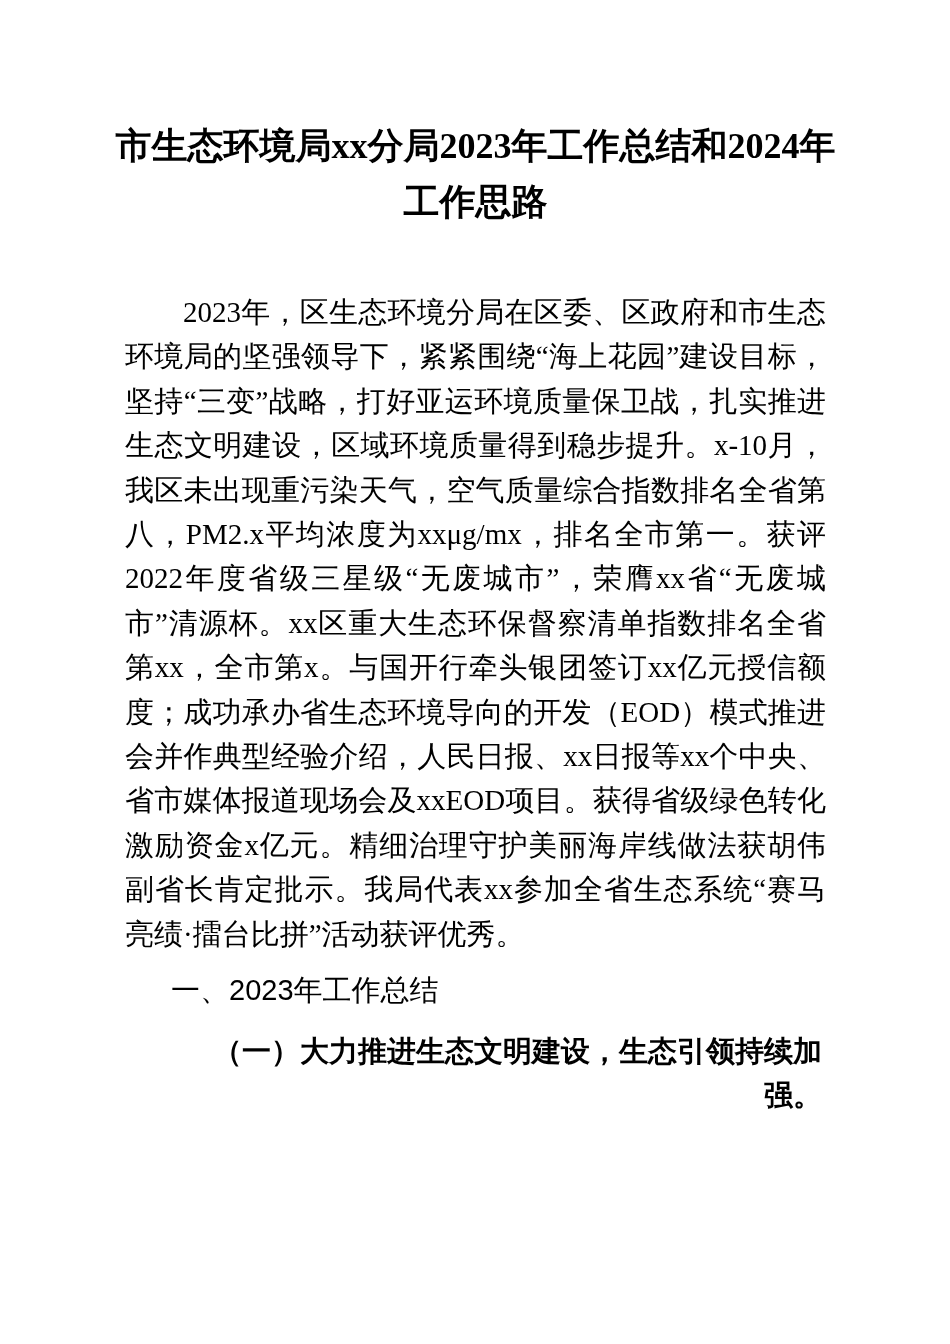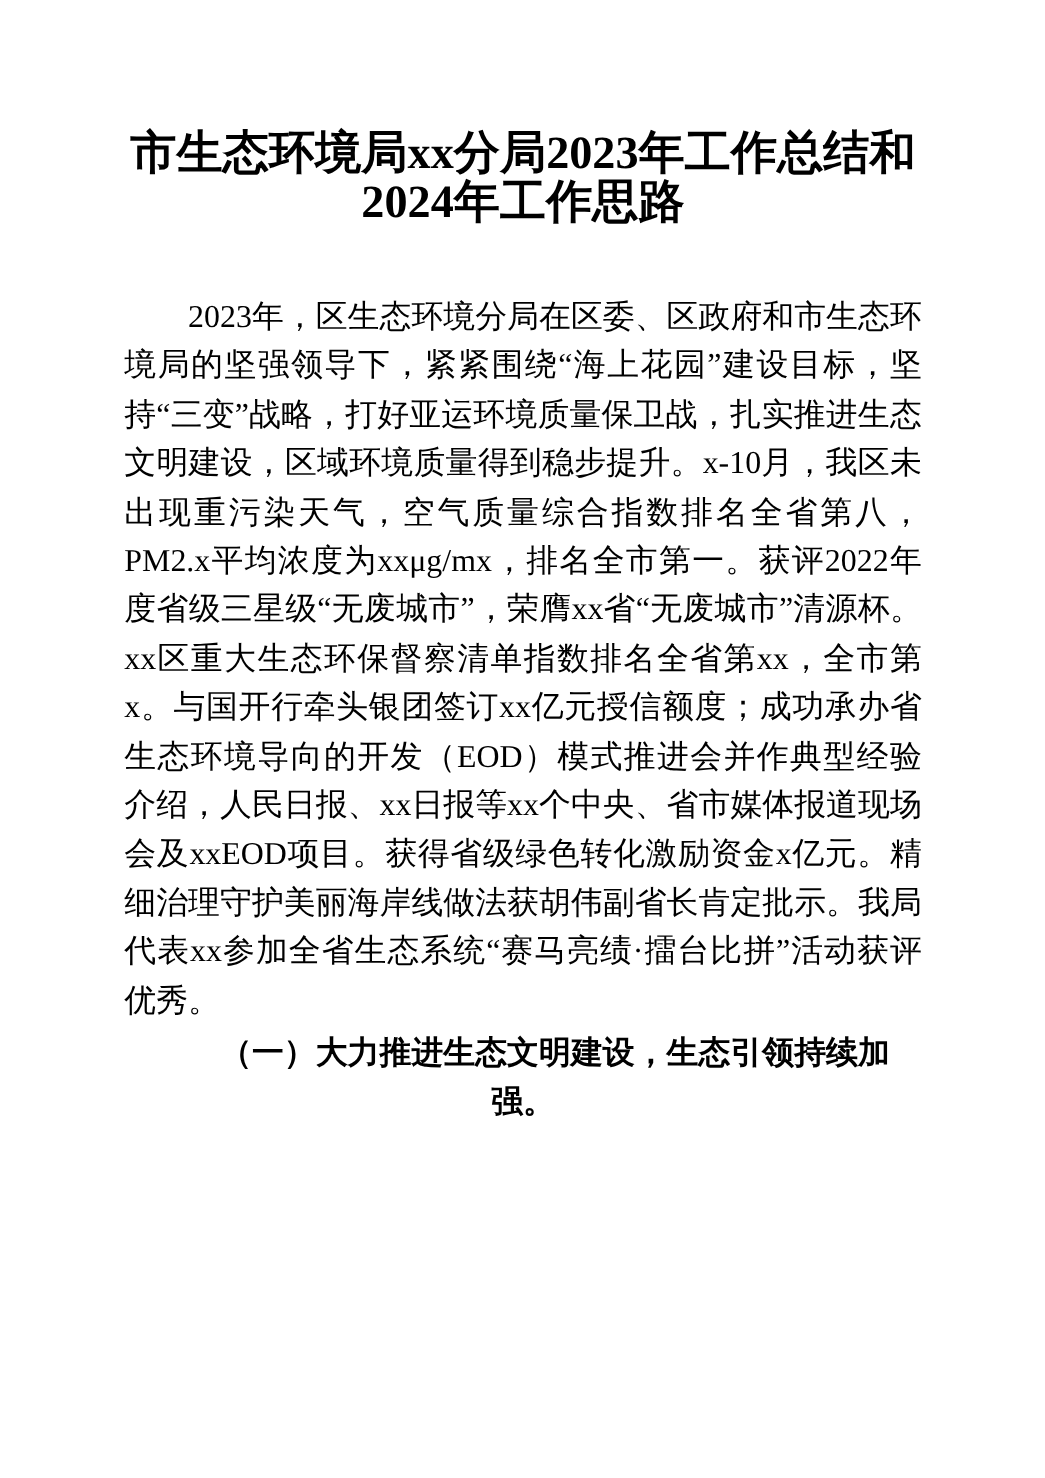--- a/index.html
+++ b/index.html
@@ -16,62 +16,63 @@
     height: 1344px;
     background: #ffffff;
     padding: 0 112px 0 113px;
     overflow: hidden;
   }
   .doc-title {
     margin: 0;
     padding-top: 118px;
     font-family: "Liberation Serif", "DejaVu Serif", serif;
     font-weight: bold;
-    font-size: 42px;
-    line-height: 44px;
+    font-size: 36px;
+    line-height: 56px;
     text-align: center;
     color: #000000;
   }
   .doc-body {
     margin-top: 60px;
   }
   .para {
-    margin: 0;
+    margin: 12px;
     font-size: 29px;
     line-height: 44.4px;
     text-indent: 2em;
     text-align: justify;
     font-family: "Liberation Serif", "DejaVu Serif", serif;
     font-weight: normal;
   }
   .heading-1 {
     margin: 0;
     font-size: 29px;
     line-height: 44.4px;
     text-indent: 2em;
     font-family: "Liberation Sans", "DejaVu Sans", sans-serif;
     font-weight: 500;
     text-align: left;
   }
   .heading-2 {
-    margin: 3px;
+    margin: 16px;
     font-size: 29px;
     line-height: 44.4px;
     text-indent: 2em;
     font-family: "Liberation Serif", "DejaVu Serif", serif;
     font-weight: bold;
-    text-align: center;
+    text-align: right;
   }
 </style>
 </head>
 <body>
 
 <div class="page">
   <h1 class="doc-title">市生态环境局xx分局2023年工作总结和2024年工作思路</h1>
 
   <div class="doc-body">
     <p class="para">2023年，区生态环境分局在区委、区政府和市生态环境局的坚强领导下，紧紧围绕“海上花园”建设目标，坚持“三变”战略，打好亚运环境质量保卫战，扎实推进生态文明建设，区域环境质量得到稳步提升。x-10月，我区未出现重污染天气，空气质量综合指数排名全省第八，PM2.x平均浓度为xxμg/mx，排名全市第一。获评2022年度省级三星级“无废城市”，荣膺xx省“无废城市”清源杯。xx区重大生态环保督察清单指数排名全省第xx，全市第x。与国开行牵头银团签订xx亿元授信额度；成功承办省生态环境导向的开发（EOD）模式推进会并作典型经验介绍，人民日报、xx日报等xx个中央、省市媒体报道现场会及xxEOD项目。获得省级绿色转化激励资金x亿元。精细治理守护美丽海岸线做法获胡伟副省长肯定批示。我局代表xx参加全省生态系统“赛马亮绩·擂台比拼”活动获评优秀。</p>
 
+    <h2 class="heading-1">一、2023年工作总结</h2>
 
     <h3 class="heading-2">（一）大力推进生态文明建设，生态引领持续加强。</h3>
 
   </div>
 </div>
 
 </body></html>

